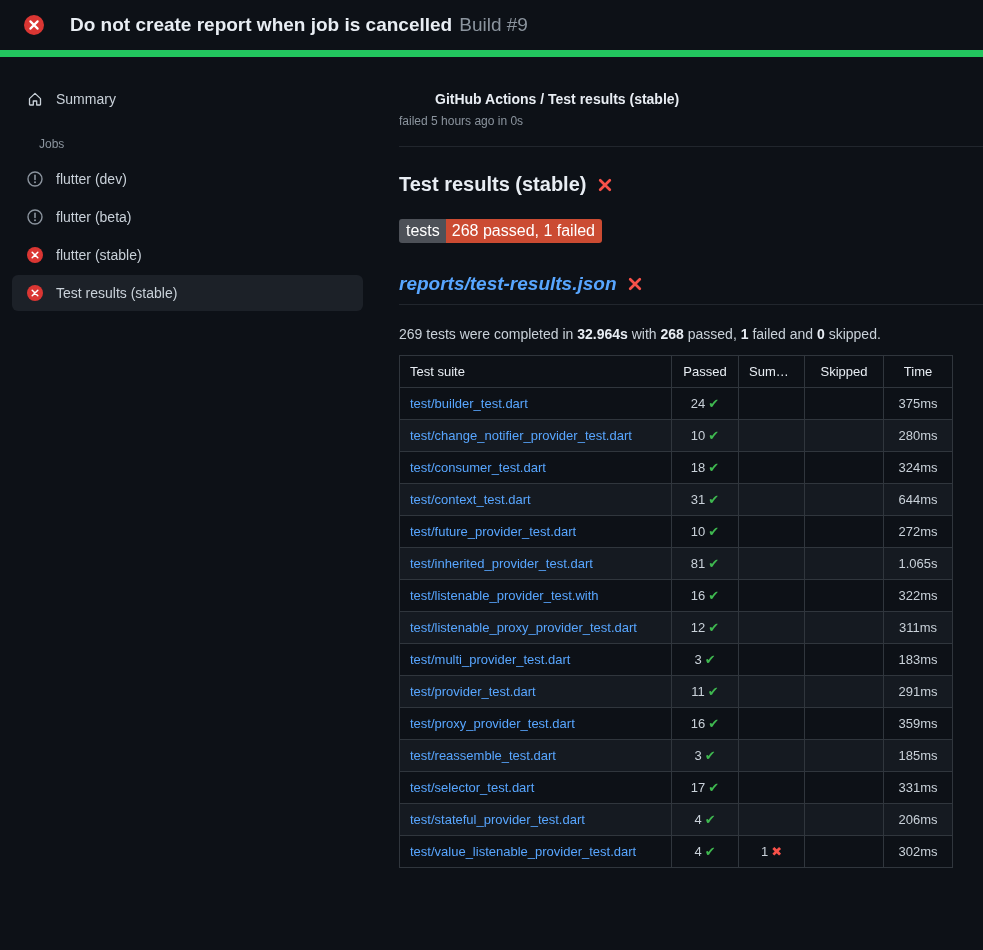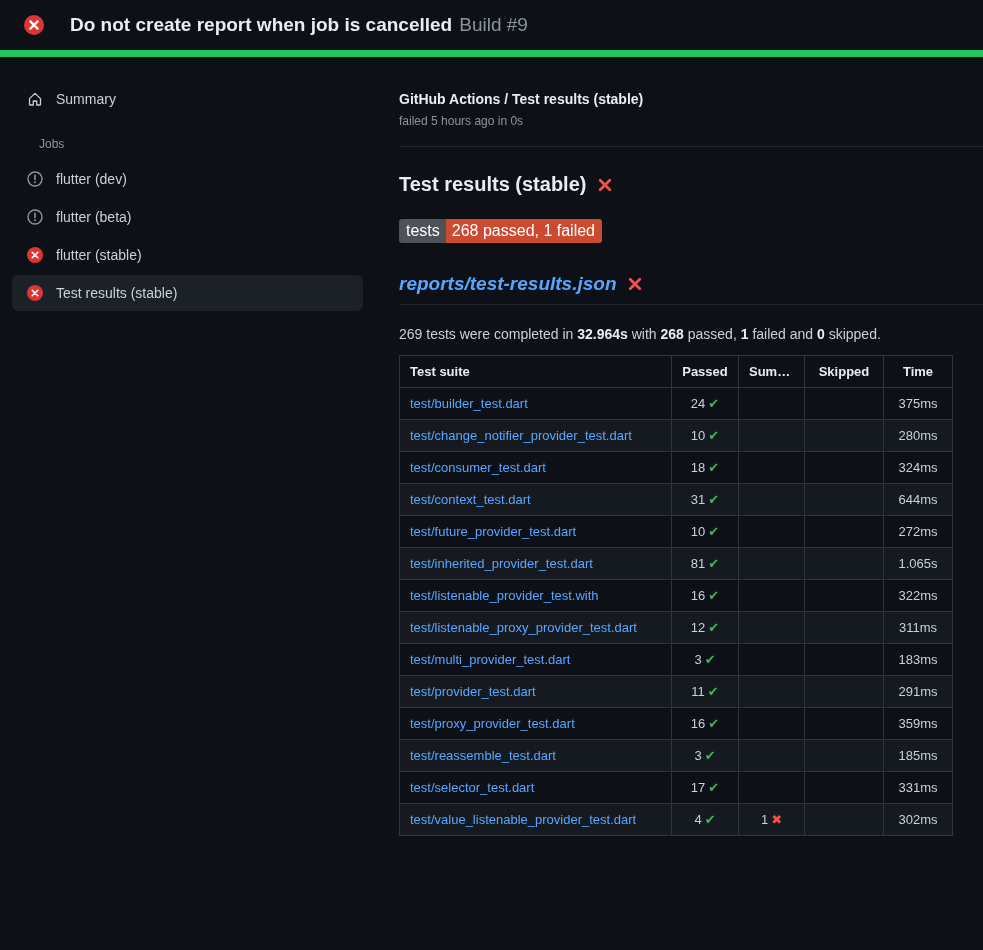--- a/index.html
+++ b/index.html
@@ -24,21 +24,21 @@
   .sidebar-item {
     display: flex; align-items: center; gap: 13px;
     padding: 10px 15px; font-size: 14px; border-radius: 6px;
     color: #c9d1d9; cursor: pointer; margin-bottom: 2px;
   }
   .sidebar-item.selected { background: #1c2128; }
   .jobs-heading { font-size: 12px; color: #8b949e; margin: 20px 15px 10px 27px; }
   .icon16 { width: 16px; height: 16px; flex: none; display: inline-flex; }
   
   main { flex: 1; padding: 34px 0 0 24px; min-width: 0; }
-  .breadcrumb { font-size: 14px; font-weight: 700; color: #e8edf3; }
+  .breadcrumb { font-size: 14px; font-weight: 700; color: #e8edf3; margin-left: 36px; }
   .meta { font-size: 12px; color: #8b949e; margin-top: 7px; }
   .divider { border-bottom: 1px solid #21262d; margin-top: 18px; }
   .section-heading {
     display: flex; align-items: center; gap: 11px;
     margin-top: 26px; font-size: 20px; font-weight: 700; color: #e8edf3;
   }
   .badge {
     display: inline-flex; margin-top: 23px; font-size: 16px; line-height: 1;
     border-radius: 3px; overflow: hidden; font-weight: 400;
   }
@@ -57,21 +57,21 @@
   table.results {
     margin-top: 13px; width: 553px;
     border-collapse: collapse; table-layout: fixed;
     font-size: 13px;
   }
   table.results th, table.results td {
     border: 1px solid #30363d;
     padding: 8px 10px;
     overflow: hidden; white-space: nowrap; text-overflow: ellipsis;
   }
-  table.results th { font-weight: 700; color: #e8edf3; text-align: center; }
+  table.results th { font-weight: 400; color: #e8edf3; text-align: center; }
   table.results th.col-suite { text-align: left; }
   table.results td { text-align: center; color: #c9d1d9; }
   table.results td.cell-suite { text-align: left; }
   table.results tbody tr:nth-child(even) { background: #151a21; }
   td.cell-suite a { color: #58a6ff; text-decoration: none; cursor: pointer; }
   .glyph-check { color: #3fb950; font-weight: 700; font-family: "DejaVu Sans", sans-serif; margin-left: 3px; }
   .glyph-cross { color: #f85149; font-weight: 700; font-family: "DejaVu Sans", sans-serif; margin-left: 3px; }
 </style>
 </head>
 <body>
@@ -272,20 +272,27 @@
             <td>185ms</td>
           </tr>
           <tr>
             <td class="cell-suite"><a>test/selector_test.dart</a></td>
             <td><span>17</span><span class="glyph-check">✔</span></td>
             <td></td>
             <td></td>
             <td>331ms</td>
           </tr>
           <tr>
+            <td class="cell-suite"><a>test/stateful_provider_test.dart</a></td>
+            <td><span>4</span><span class="glyph-check">✔</span></td>
+            <td></td>
+            <td></td>
+            <td>206ms</td>
+          </tr>
+          <tr>
             <td class="cell-suite"><a>test/value_listenable_provider_test.dart</a></td>
             <td><span>4</span><span class="glyph-check">✔</span></td>
             <td><span>1</span><span class="glyph-cross">✖</span></td>
             <td></td>
             <td>302ms</td>
           </tr>
         </tbody>
     </table>
   </main>
 </div>

